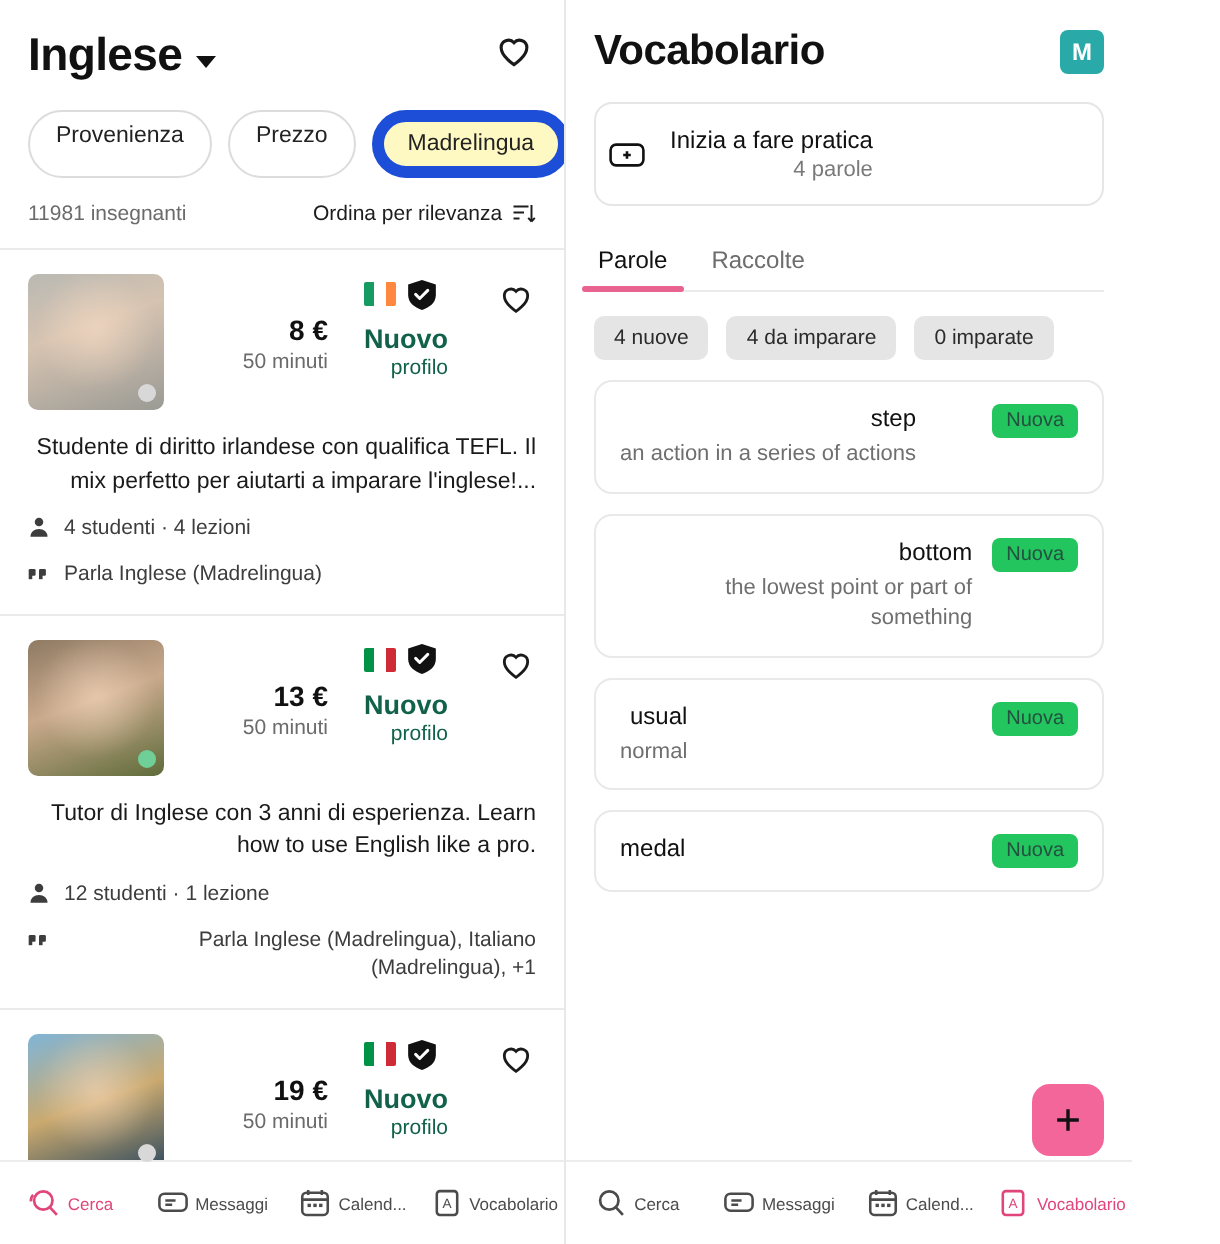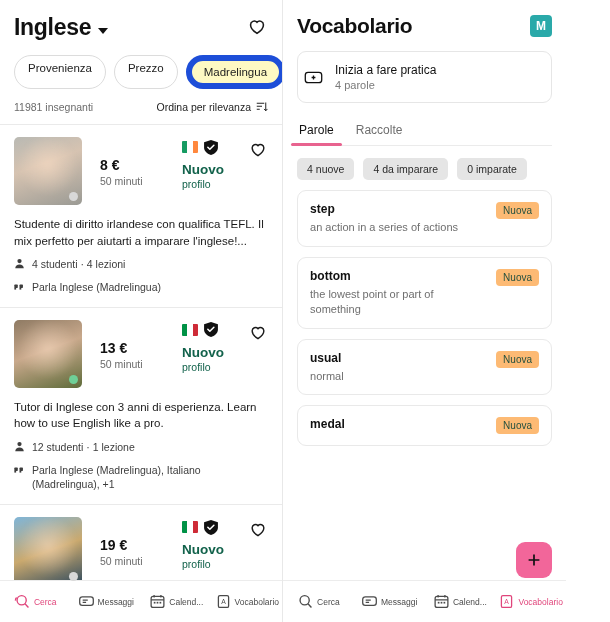--- a/index.html
+++ b/index.html
@@ -2,21 +2,21 @@
 <html><head>
 <meta charset="utf-8">
 <style>
   * { box-sizing: border-box; margin: 0; padding: 0; }
   html, body {
     width: 610px; height: 622px;
     font-family: "Liberation Sans", sans-serif;
     background: #ffffff;
     overflow: hidden;
   }
-  .app { display: flex; width: 566px; height: 622px; position: relative; }
+  .app { display: flex; width: 566px; height: 622px; position: relative; text-align: right; }
   .pane { position: relative; height: 622px; background: #fff; overflow: hidden; }
   .pane-left { width: 305px; border-right: 1px solid #e8e8e8; }
   .pane-right { width: 305px; }
 
   
   .l-header { padding: 14px 14px 0 14px; }
   .l-title-row { display: flex; align-items: center; justify-content: space-between; }
   .l-title { font-size: 23px; font-weight: 700; color: #111; letter-spacing: -0.3px; }
   .caret { display: inline-block; margin-left: 7px; width: 0; height: 0;
     border-left: 5px solid transparent; border-right: 5px solid transparent;
@@ -88,23 +88,23 @@
   .tab.active::after { content:""; position:absolute; left:-6px; right:-6px; bottom:-1px;
     height: 3px; border-radius: 2px; background: #e8638f; }
 
   .fchips { display: flex; gap: 9px; margin: 12px 14px 0 14px; }
   .fchip { background: #e5e5e5; border-radius: 5px; padding: 5px 10px;
     font-size: 10.5px; color: #2b2b2b; }
 
   .wcard { margin: 10px 14px 0 14px; border: 1px solid #e9e9e9; border-radius: 9px;
     padding: 11px 12px; display: flex; align-items: flex-start;
     justify-content: space-between; gap: 10px; }
-  .w-word { font-size: 12px; font-weight: 700; color: #111; }
+  .w-word { font-size: 12px; font-weight: 400; color: #111; }
   .w-def { font-size: 11px; color: #6f6f6f; margin-top: 4px; line-height: 1.35; }
-  .w-badge { background: #fdba74; color: #24503f; font-size: 10px;
+  .w-badge { background: #22c55e; color: #24503f; font-size: 10px;
     border-radius: 4px; padding: 3px 7px; flex: 0 0 auto; }
 
   .fab { position: absolute; right: 14px; bottom: 44px; width: 36px; height: 36px;
     border-radius: 9px; background: #f2669a; display: flex;
     align-items: center; justify-content: center; }
 
   
   .nav { position: absolute; left: 0; bottom: 0; width: 100%; height: 42px;
     background: #fff; border-top: 1px solid #ececec; display: flex; }
   .nav-item { flex: 1 1 0; display: flex; flex-direction: row;

